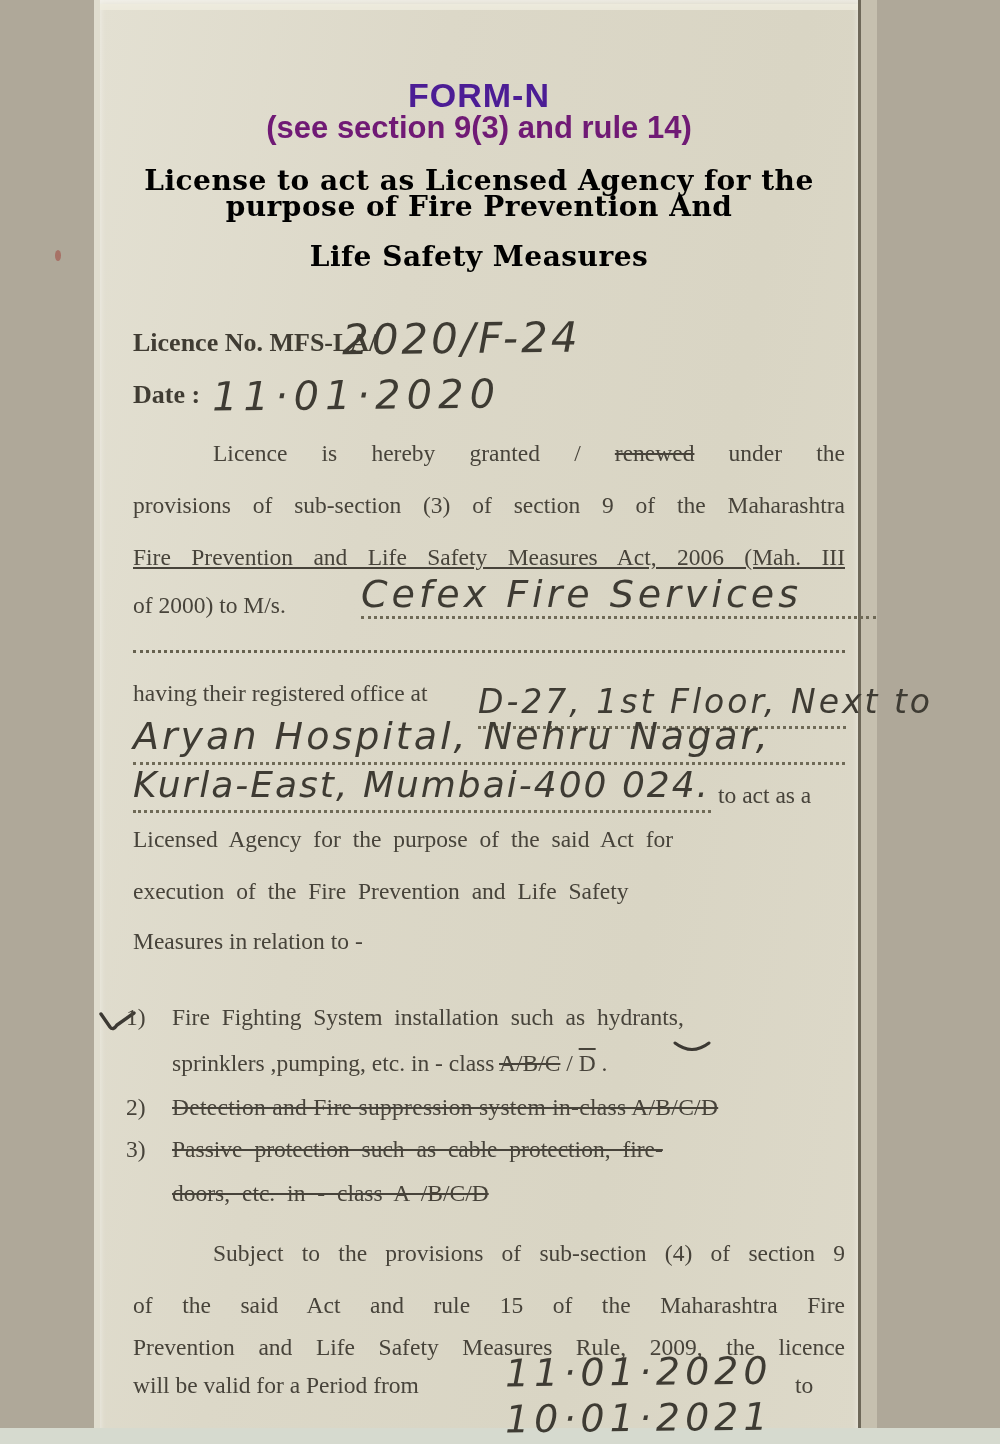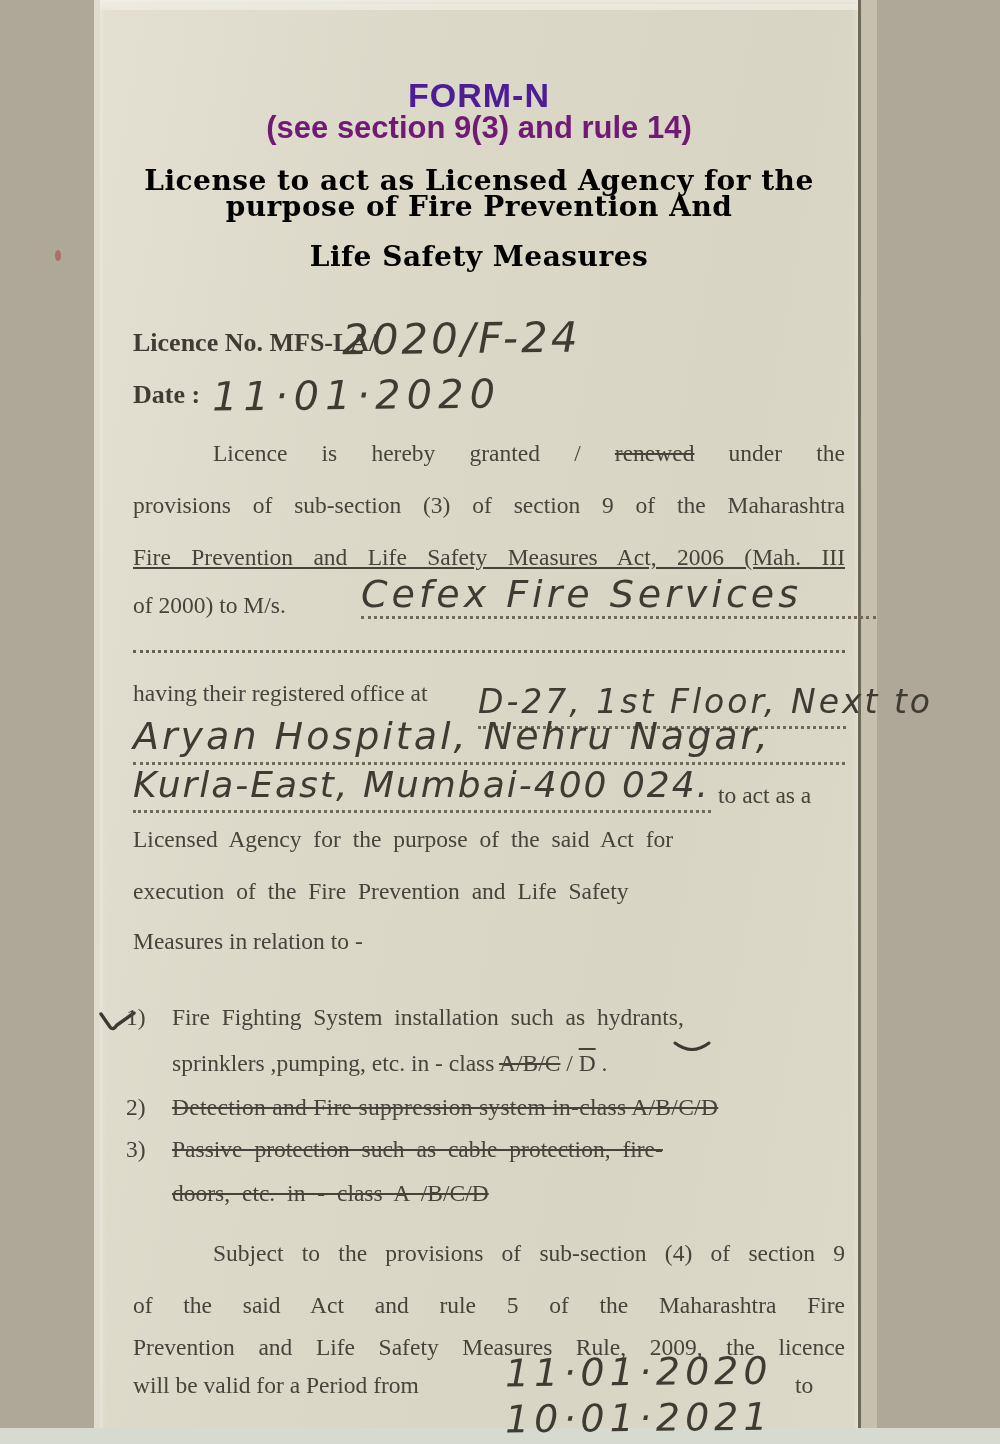--- a/index.html
+++ b/index.html
@@ -107,18 +107,18 @@
 </span>
 
 <div class="abs body-line" style="left:126px;top:1094px;width:46px;">2)</div>
 <div class="abs body-line strike" style="left:172px;top:1094px;width:676px;letter-spacing:.3px;">Detection and Fire suppression system in-class A/B/C/D</div>
 
 <div class="abs body-line" style="left:126px;top:1136px;width:46px;">3)</div>
 <div class="abs body-line wspace strike" style="left:172px;top:1136px;width:676px;">Passive protection such as cable protection, fire-</div>
 <div class="abs body-line wspace strike" style="left:172px;top:1180px;width:676px;">doors, etc. in - class A /B/C/D</div>
 
 <div class="abs jline indent" style="top:1240px;">Subject to the provisions of sub-section (4) of section 9</div>
-<div class="abs jline" style="top:1292px;">of the said Act and rule 5 of the Maharashtra Fire</div>
+<div class="abs jline" style="top:1292px;">of the said Act and rule 15 of the Maharashtra Fire</div>
 <div class="abs jline" style="top:1334px;">Prevention and Life Safety Measures Rule, 2009, the licence</div>
 <div class="abs body-line" style="top:1372px;width:400px;">will be valid for a Period from</div>
 <div class="abs hand" style="left:505px;top:1350px;font-size:38px;letter-spacing:5px;">11·01·2020</div>
 <div class="abs body-line" style="left:795px;top:1372px;width:60px;">to</div>
 <div class="abs hand" style="left:505px;top:1396px;font-size:38px;letter-spacing:5px;">10·01·2021</div>
 
 </body></html>

